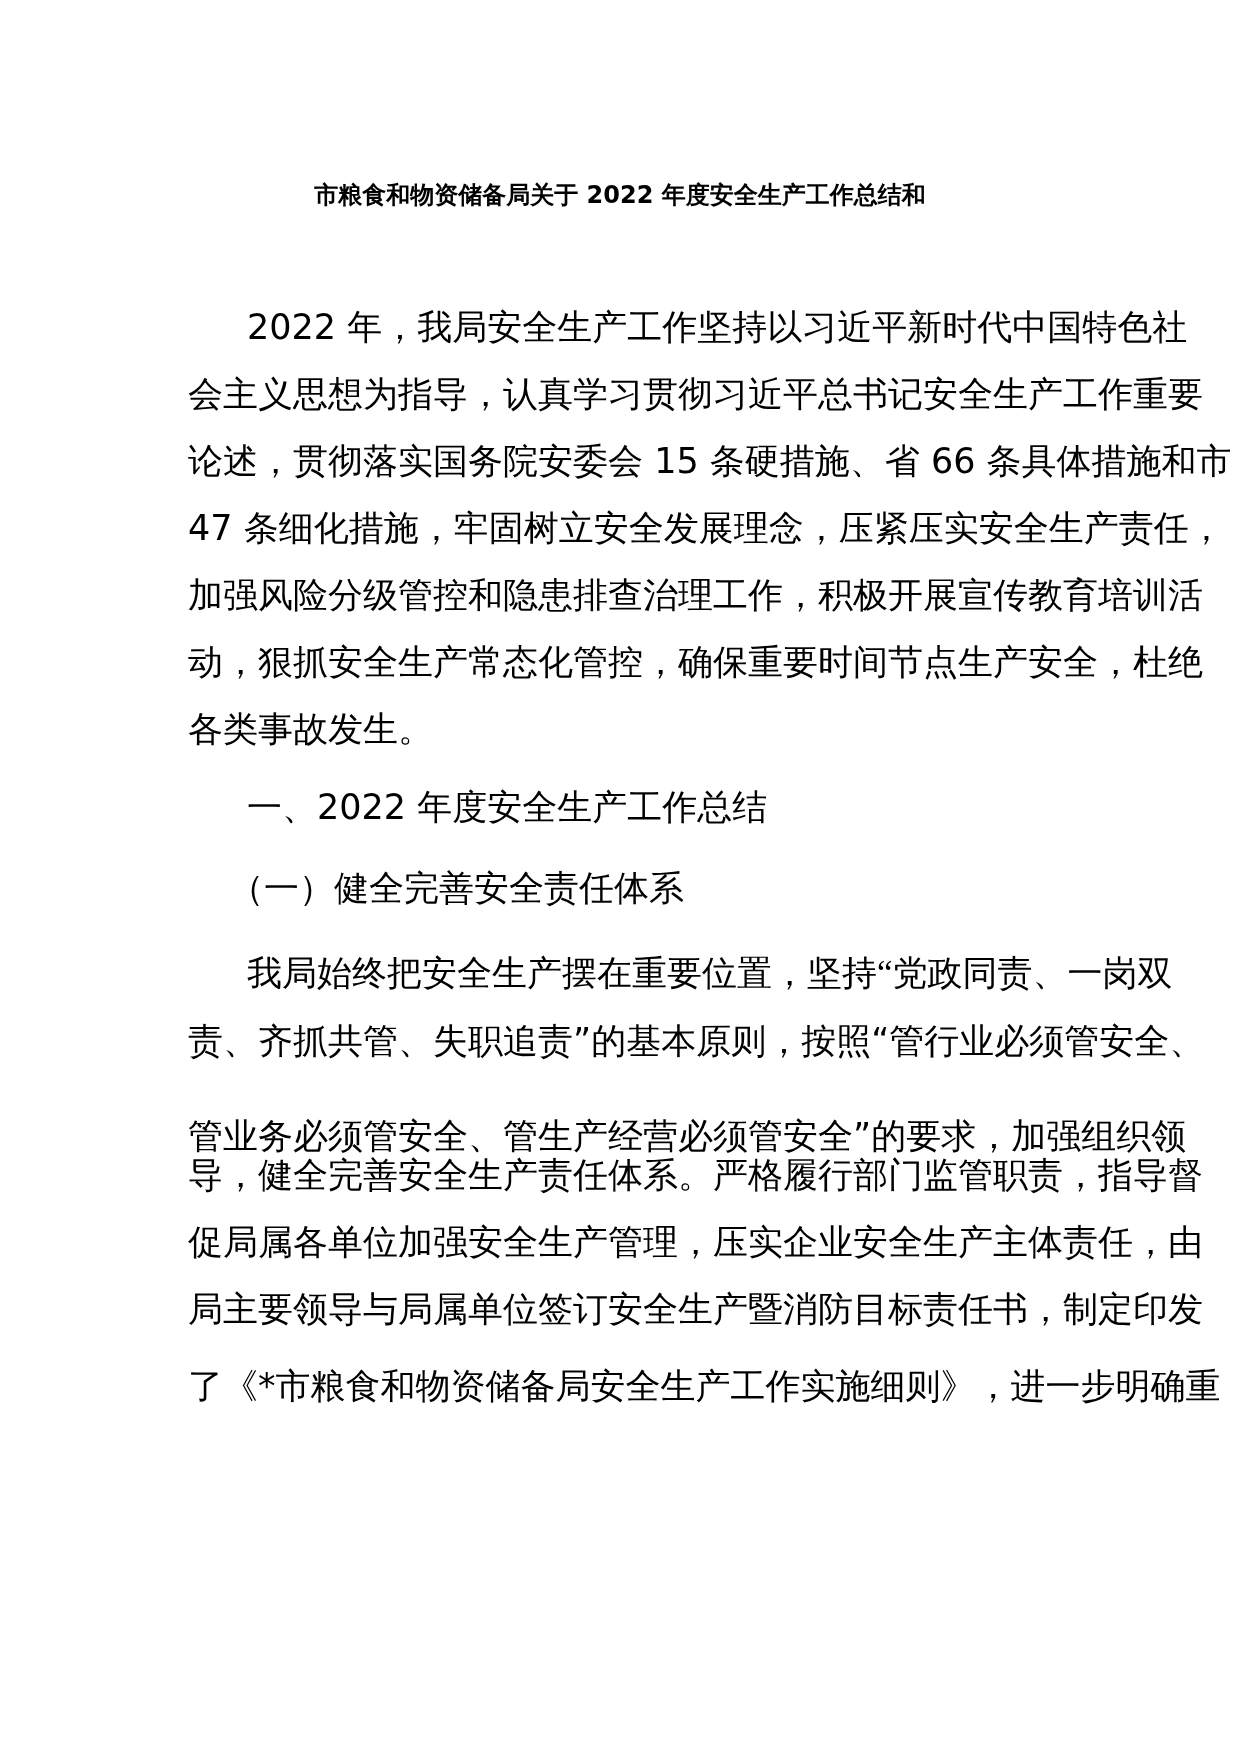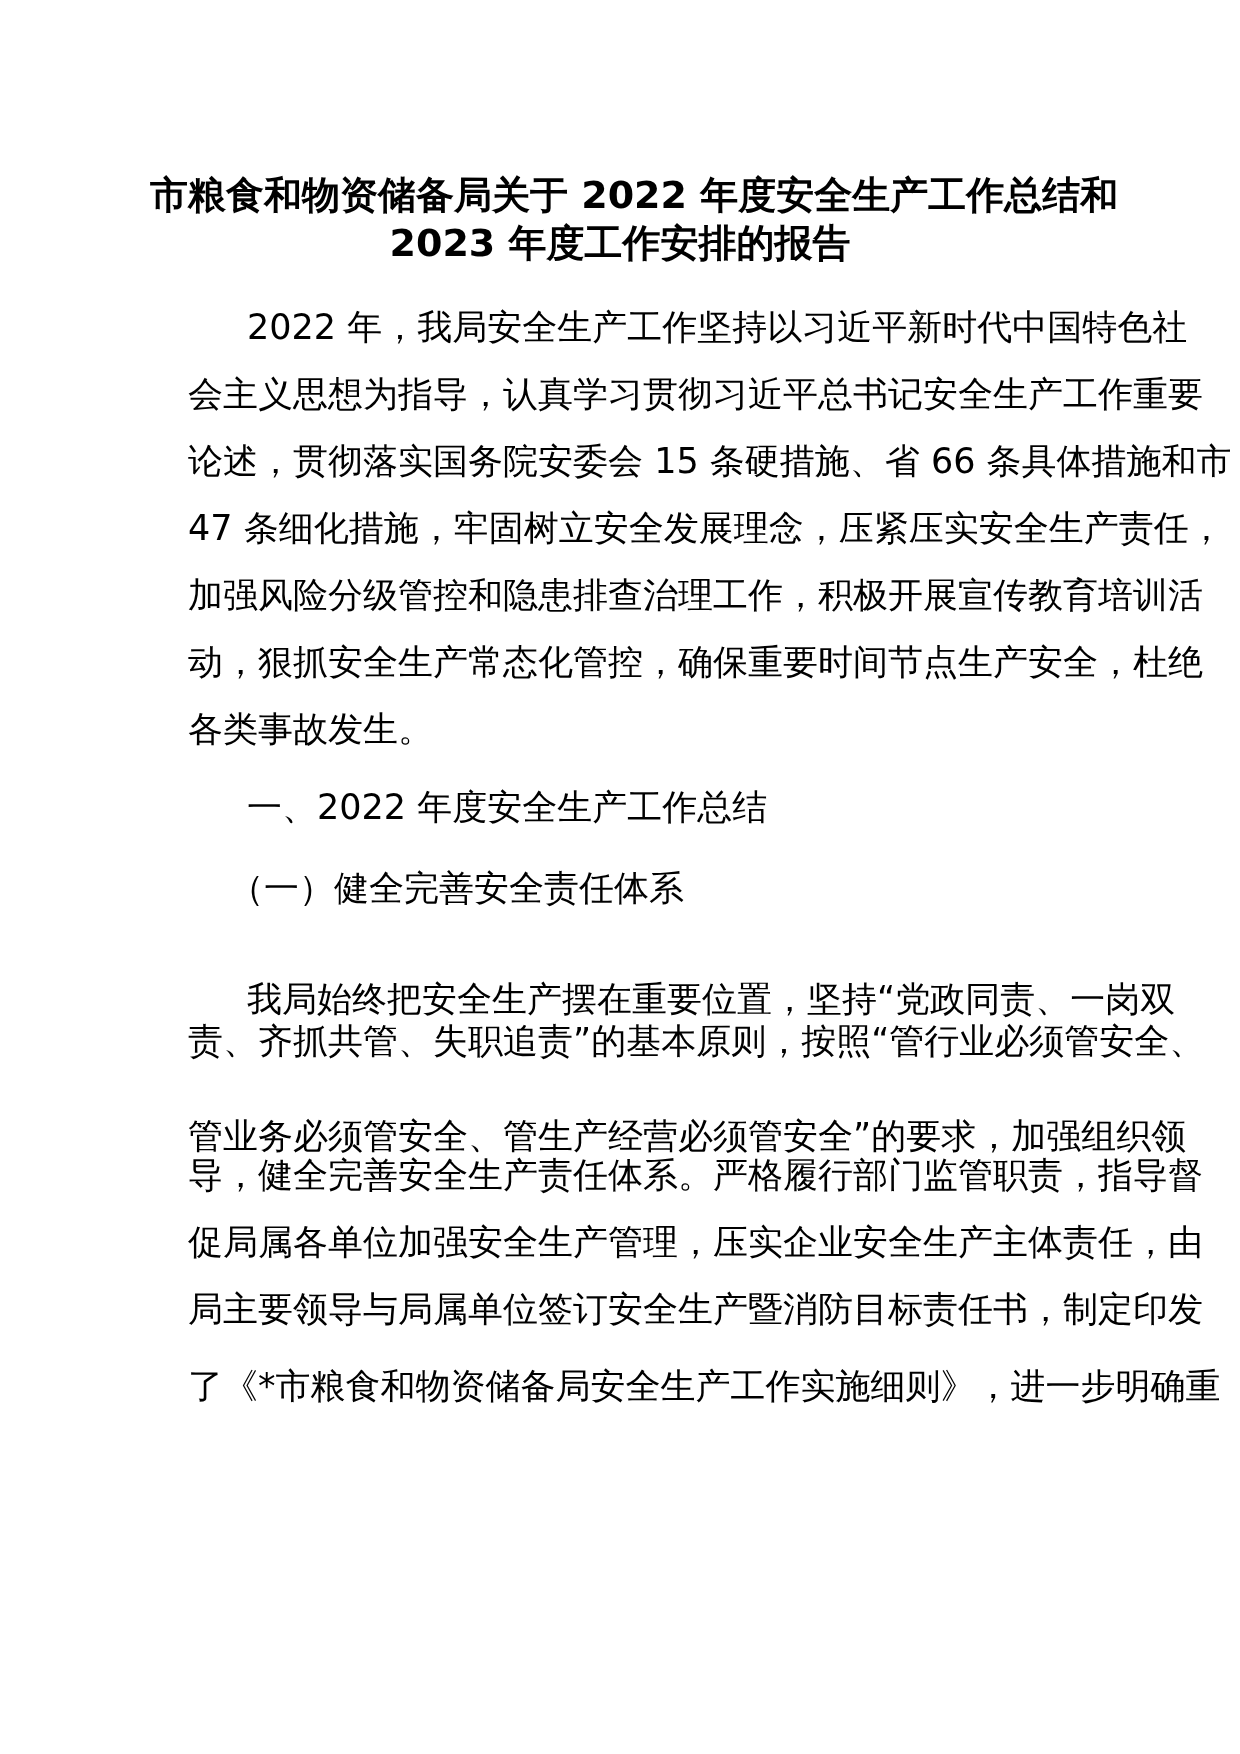--- a/index.html
+++ b/index.html
@@ -22,21 +22,21 @@
       width: 1240px;
       height: 1754px;
       background: #ffffff;
     }
     .title {
       position: absolute;
       left: 150px;
       width: 940px;
       text-align: center;
       font-weight: bold;
-      font-size: 38px;
+      font-size: 24px;
       line-height: 40px;
       white-space: nowrap;
       letter-spacing: 0px;
     }
     .title.l1 { top: 175px; }
     .title.l2 { top: 223px; }
 
     .body-block {
       position: absolute;
       left: 188px;
@@ -50,33 +50,32 @@
       line-height: 40px;
       white-space: nowrap;
     }
   </style>
 </head>
 <body>
 
 <div class="page">
 
   <div class="title l1">市粮食和物资储备局关于 2022 年度安全生产工作总结和</div>
-  <div class="title l2">2023 年度工作安排的报告</div>
 
   <div class="body-block" id="body-block">
       <div class="line" style="top: 307px; left: 59px;">2022 年，我局安全生产工作坚持以习近平新时代中国特色社</div>
       <div class="line" style="top: 374px; left: 0px;">会主义思想为指导，认真学习贯彻习近平总书记安全生产工作重要</div>
       <div class="line" style="top: 441px; left: 0px; text-align: center;">论述，贯彻落实国务院安委会 15 条硬措施、省 66 条具体措施和市</div>
       <div class="line" style="top: 508px; left: 0px;">47 条细化措施，牢固树立安全发展理念，压紧压实安全生产责任，</div>
       <div class="line" style="top: 575px; left: 0px;">加强风险分级管控和隐患排查治理工作，积极开展宣传教育培训活</div>
       <div class="line" style="top: 642px; left: 0px;">动，狠抓安全生产常态化管控，确保重要时间节点生产安全，杜绝</div>
       <div class="line" style="top: 709px; left: 0px;">各类事故发生。</div>
       <div class="line" style="top: 787px; left: 59px;">一、2022 年度安全生产工作总结</div>
       <div class="line" style="top: 868px; left: 41px;">（一）健全完善安全责任体系</div>
-      <div class="line" style="top: 979px; left: 59px;">我局始终把安全生产摆在重要位置，坚持“党政同责、一岗双</div>
+      <div class="line" style="top: 954px; left: 59px; font-family: Liberation Serif, serif;">我局始终把安全生产摆在重要位置，坚持“党政同责、一岗双</div>
       <div class="line" style="top: 1021px; left: 0px;">责、齐抓共管、失职追责”的基本原则，按照“管行业必须管安全、</div>
       <div class="line" style="top: 1116px; left: 0px;">管业务必须管安全、管生产经营必须管安全”的要求，加强组织领</div>
       <div class="line" style="top: 1155px; left: 0px;">导，健全完善安全生产责任体系。严格履行部门监管职责，指导督</div>
       <div class="line" style="top: 1222px; left: 0px;">促局属各单位加强安全生产管理，压实企业安全生产主体责任，由</div>
       <div class="line" style="top: 1289px; left: 0px;">局主要领导与局属单位签订安全生产暨消防目标责任书，制定印发</div>
       <div class="line" style="top: 1366px; left: 0px;">了《*市粮食和物资储备局安全生产工作实施细则》，进一步明确重</div>
     </div>
 
 </div>
 

